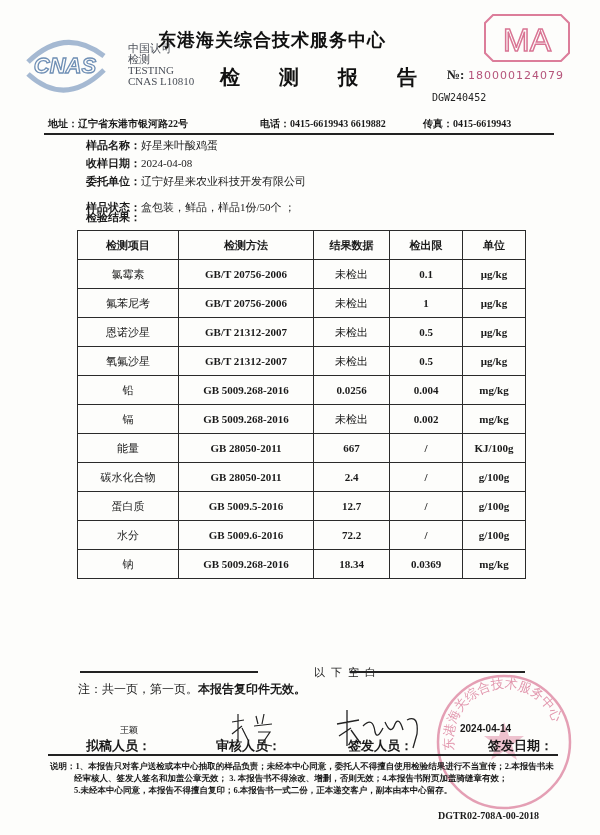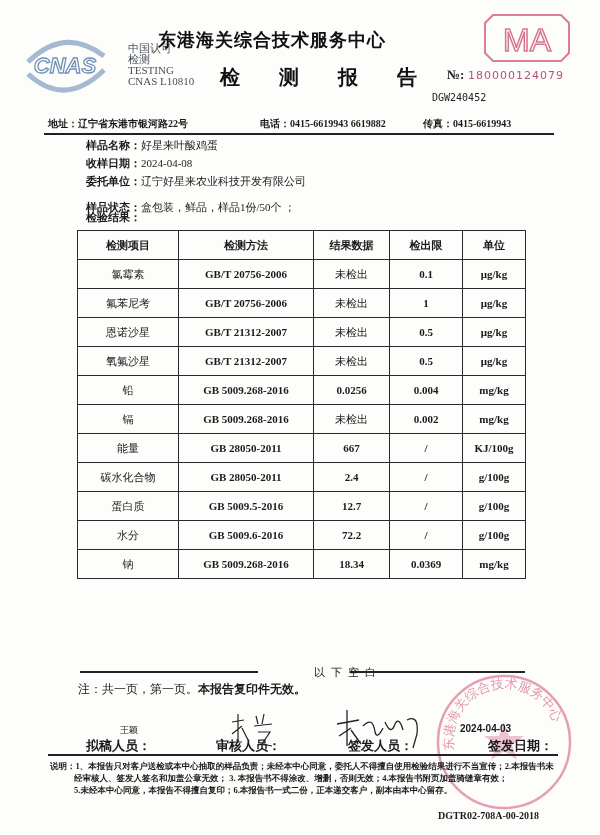--- a/index.html
+++ b/index.html
@@ -220,21 +220,21 @@
   <svg width="50" height="38" viewBox="0 0 50 38">
     <path d="M4 10 L16 8 M10 2 L10 30 M4 22 L14 14 M14 16 L20 28 M28 4 L30 12 M36 2 L34 12 M26 14 L44 12 M30 20 L42 20 L34 32 L44 34" stroke="#222" stroke-width="1.2" fill="none"></path>
   </svg>
 </div>
 <div class="abs sig-label" style="left:312px">签发人员：</div>
 <div class="abs" style="left:333px;top:706px">
   <svg width="100" height="46" viewBox="0 0 100 46">
     <path d="M4 18 L26 14 M14 4 L14 40 M6 30 L18 22 M18 24 L28 38 M30 20 Q40 10 42 26 Q44 34 50 22 M52 16 Q58 30 62 18 Q66 10 70 24 M74 14 Q86 8 84 28 L80 42" stroke="#222" stroke-width="1.3" fill="none"></path>
   </svg>
 </div>
-<div class="abs sign-date">2024-04-03</div>
+<div class="abs sign-date">2024-04-14</div>
 <div class="abs sig-label" style="left:452px">签发日期：</div>
 <div class="abs sig-rule"></div>
 
 <div class="abs disclaimer">
   <span>说明：1、本报告只对客户送检或本中心抽取的样品负责；未经本中心同意，委托人不得擅自使用检验结果进行不当宣传；2.本报告书未</span>
   <span class="indent">经审核人、签发人签名和加盖公章无效； 3. 本报告书不得涂改、增删，否则无效；4.本报告书附页加盖骑缝章有效；</span>
   <span class="indent">5.未经本中心同意，本报告不得擅自复印；6.本报告书一式二份，正本递交客户，副本由本中心留存。</span>
 </div>
 
 <div class="abs form-code">DGTR02-708A-00-2018</div>

